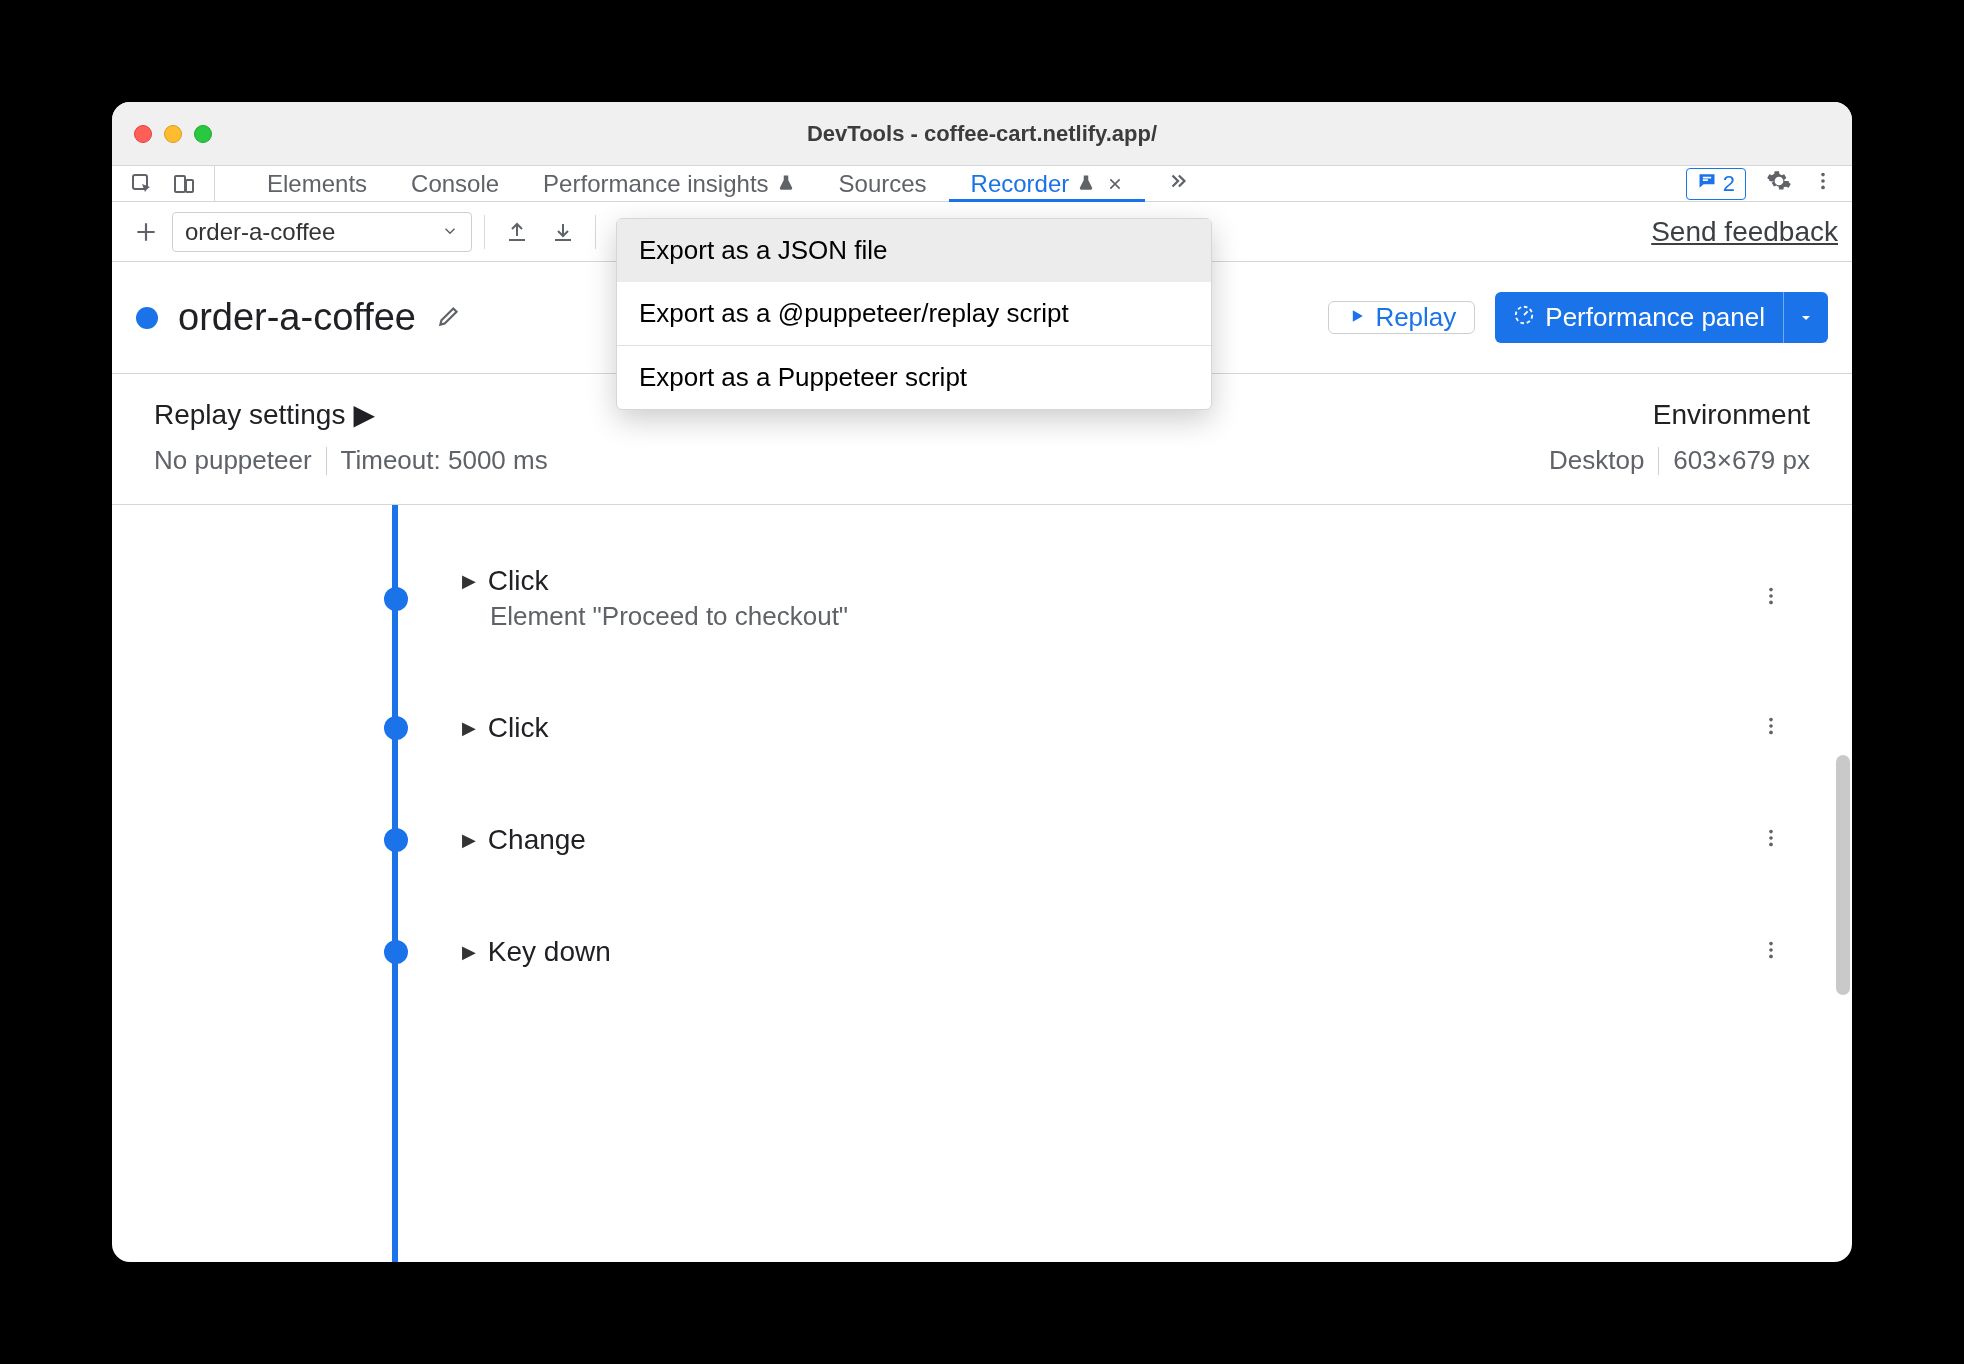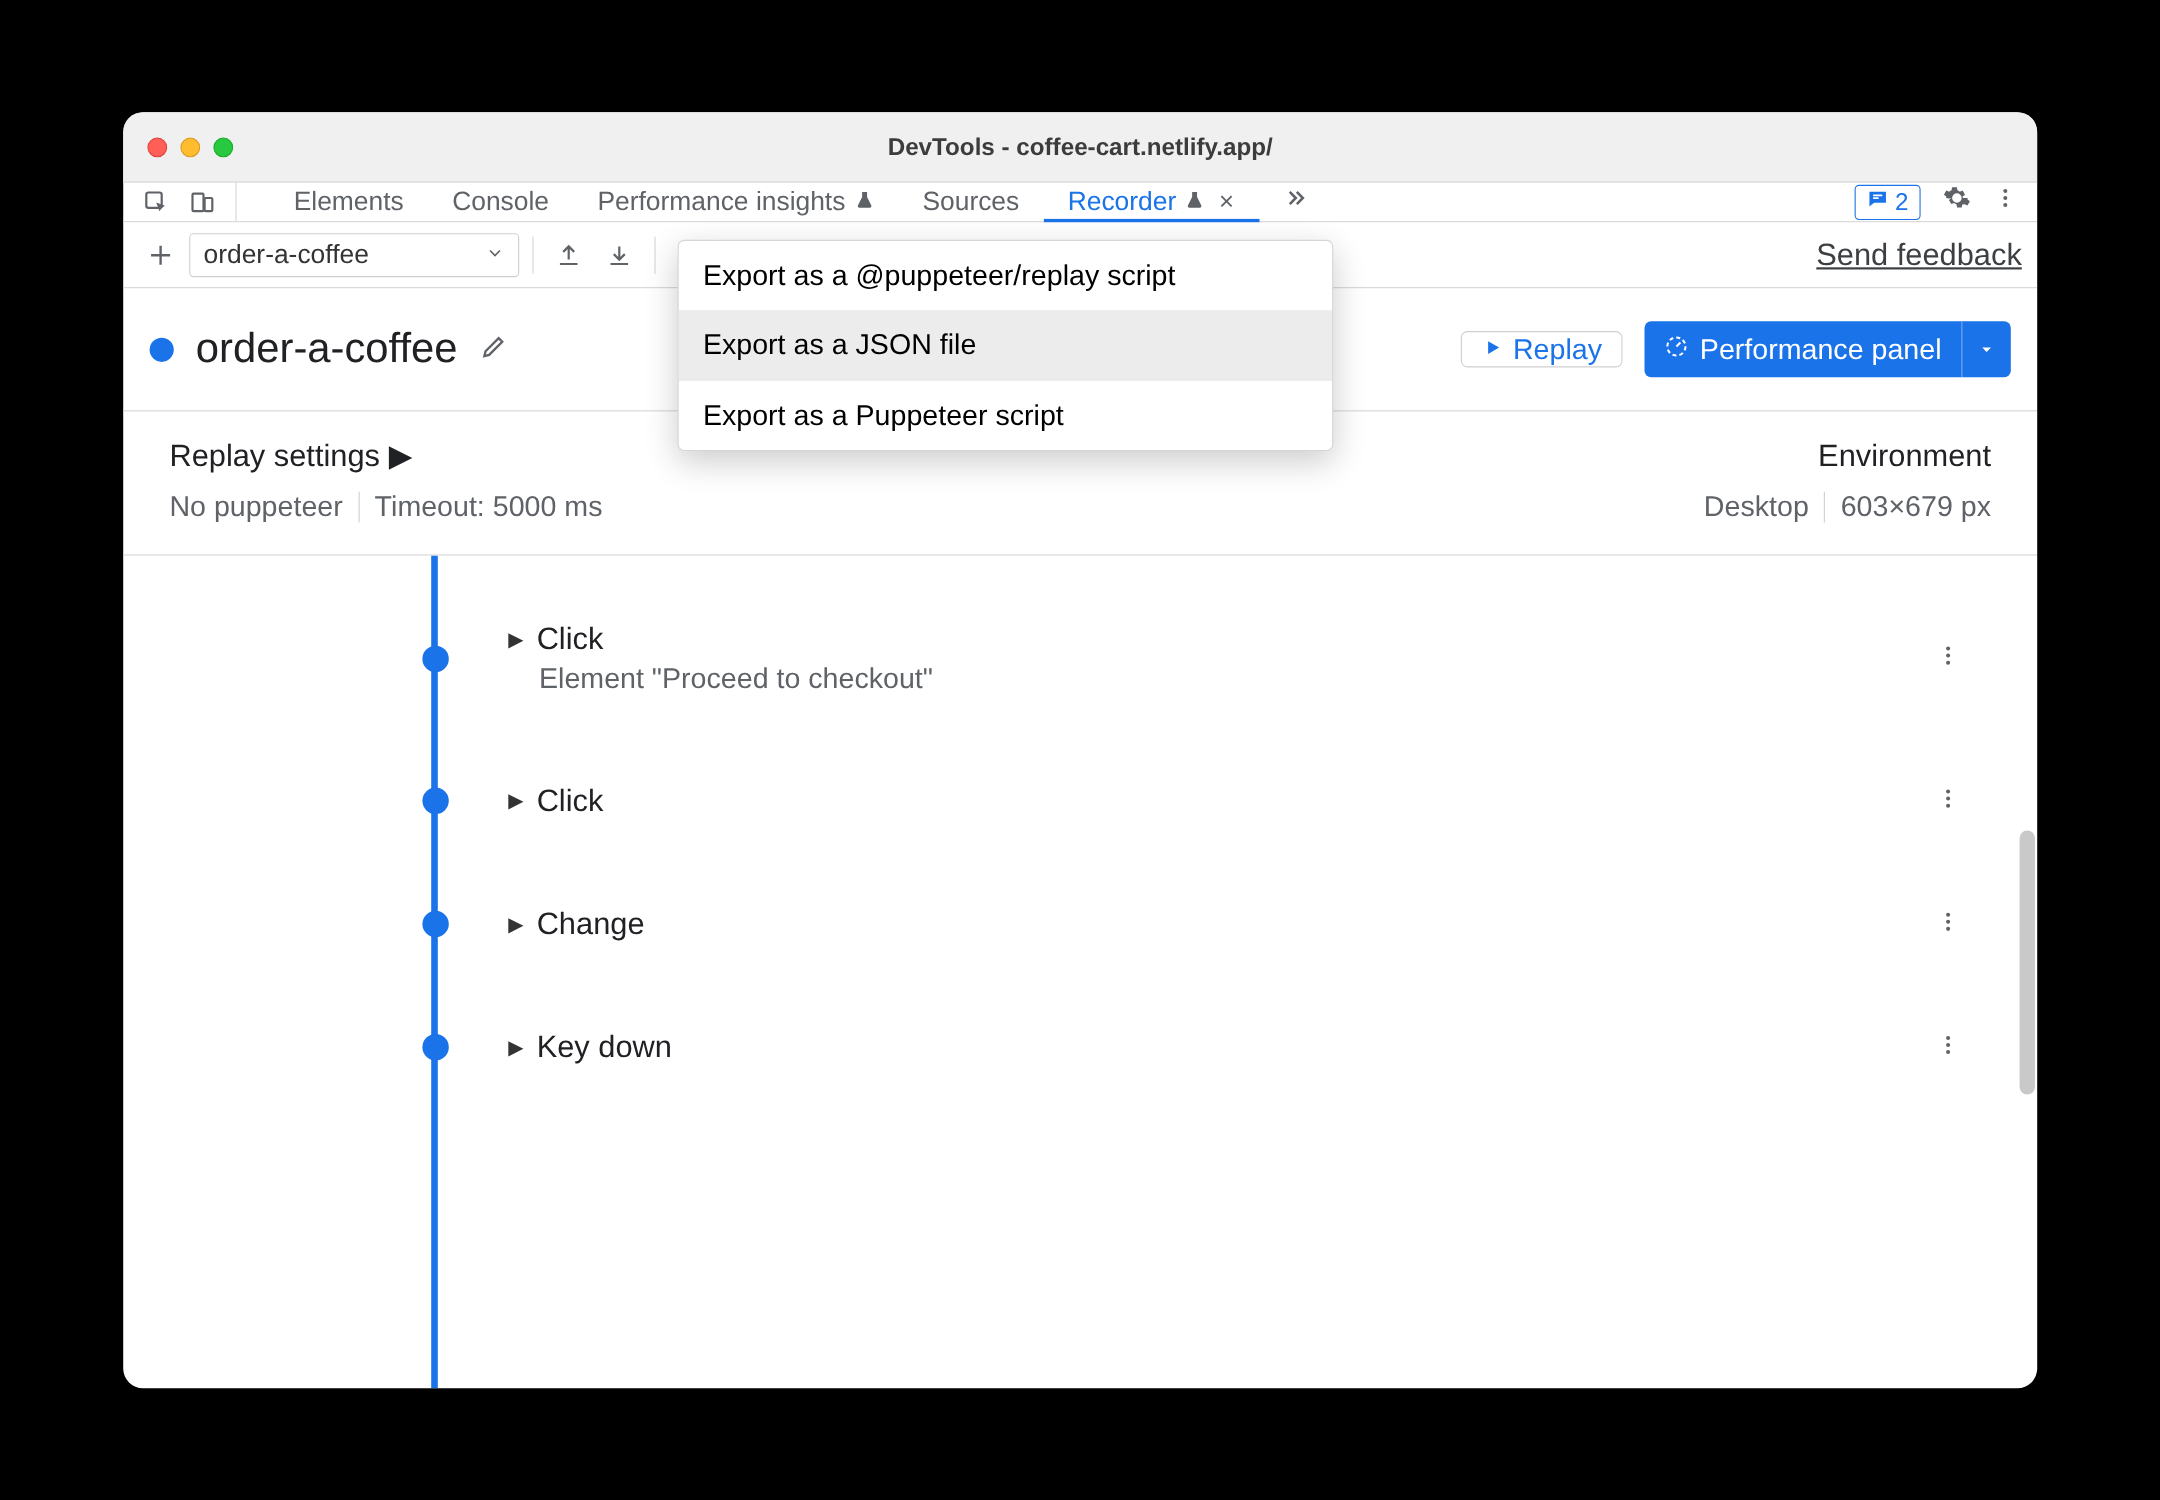--- a/index.html
+++ b/index.html
@@ -411,19 +411,19 @@
             <circle cx="12" cy="12" r="2"></circle>
             <circle cx="12" cy="19" r="2"></circle>
           </svg>
       </div>
     </div>
 
     <div class="fake-scroll"></div>
   </div>
 
   <div class="export-menu">
+    <div class="item hover"><span>Export as a JSON file</span></div>
     <div class="item"><span>Export as a @puppeteer/replay script</span></div>
-    <div class="item hover"><span>Export as a JSON file</span></div>
     <div class="sep"></div>
     <div class="item"><span>Export as a Puppeteer script</span></div>
   </div>
 
 </div>
 
 </body></html>

